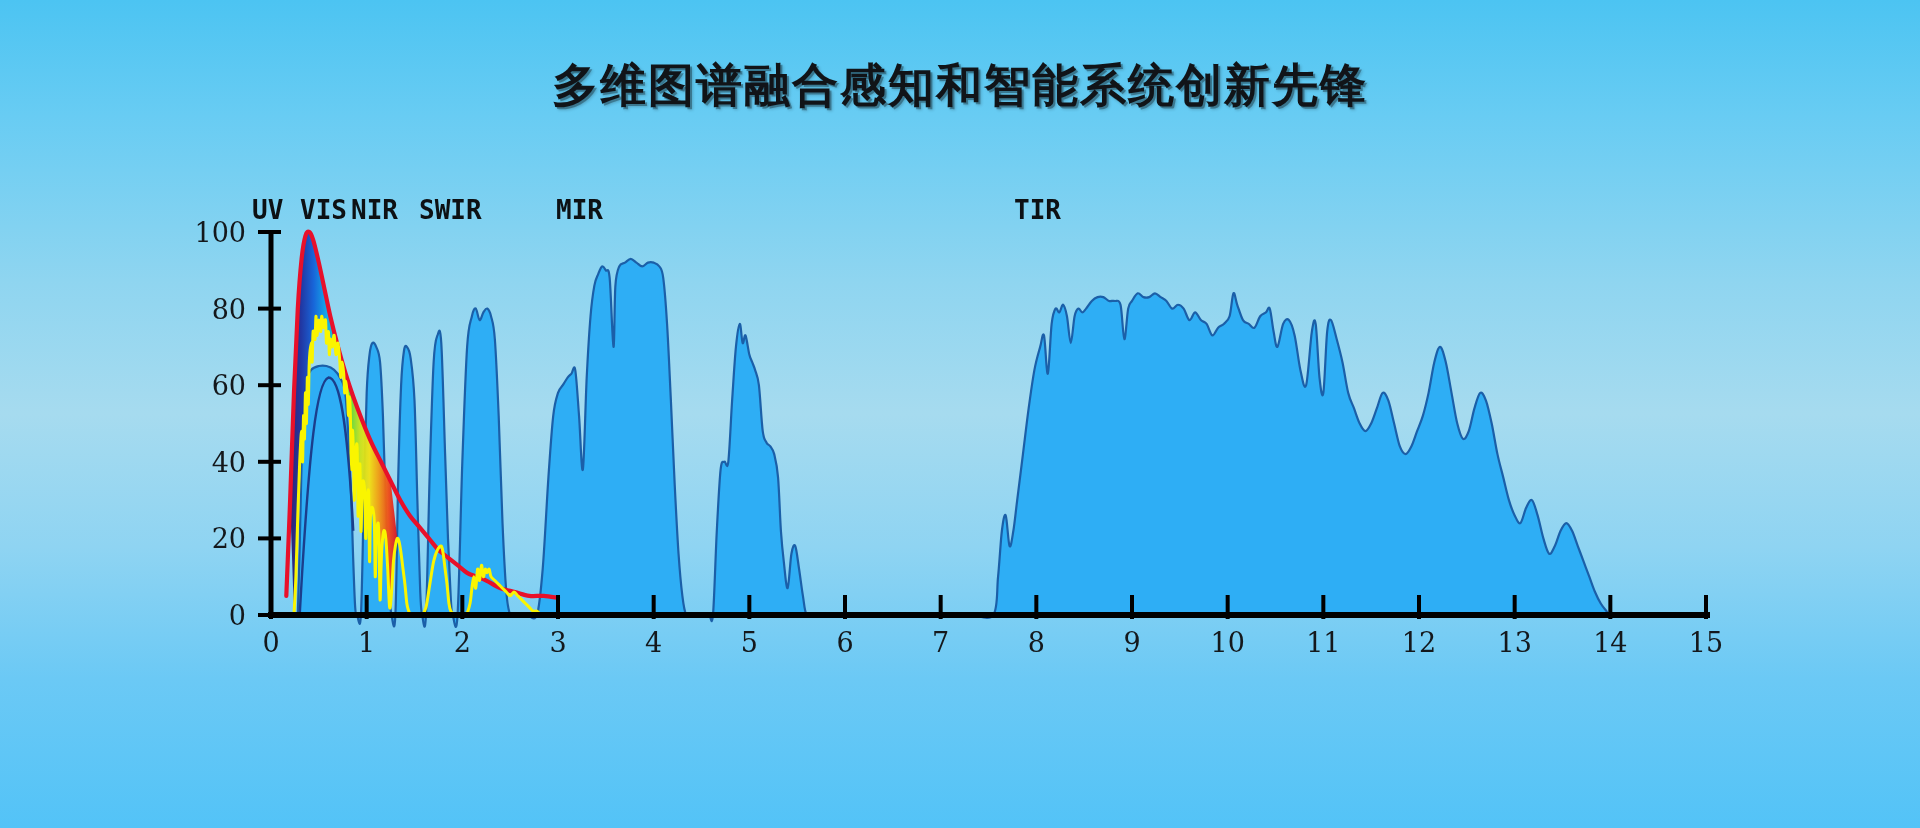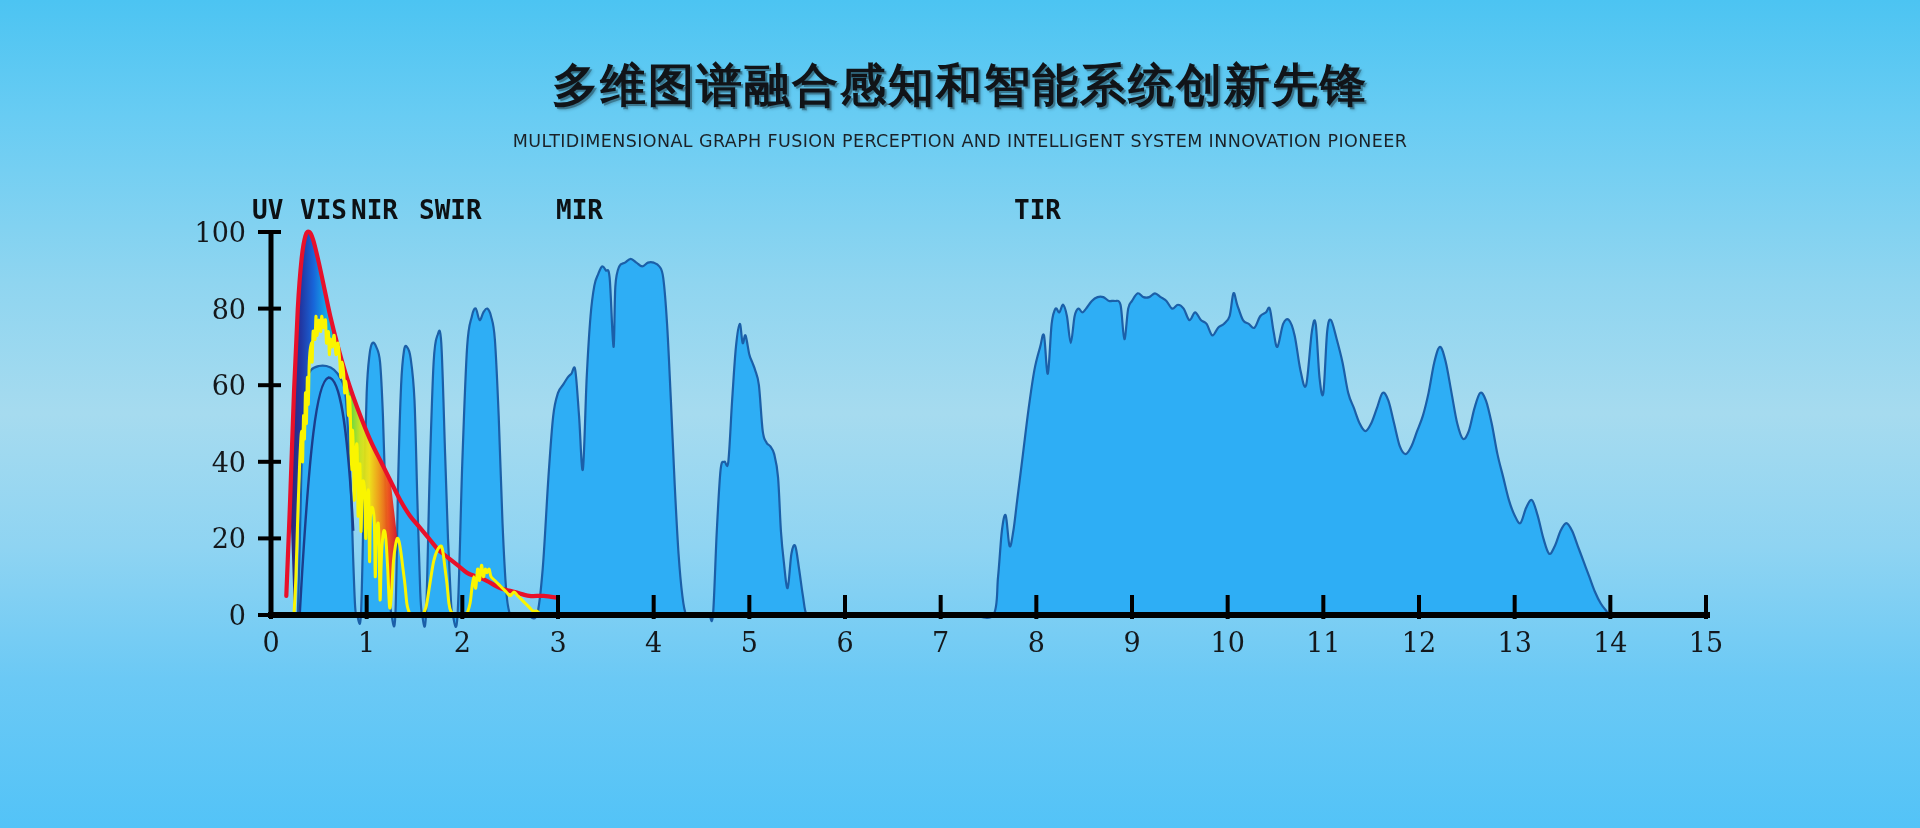--- a/index.html
+++ b/index.html
@@ -58,21 +58,20 @@
     fill:#14181c;
   }
   .axis-num-y { text-anchor:end; }
   .axis-num-x { text-anchor:middle; }
 </style>
 </head>
 <body>
 
 <div id="header">
   <div id="main-title">多维图谱融合感知和智能系统创新先锋</div>
-  <div id="sub-title">MULTIDIMENSIONAL GRAPH FUSION PERCEPTION AND INTELLIGENT SYSTEM INNOVATION PIONEER</div>
 </div>
 
 <div id="chart-wrap">
   <svg id="chart-svg" width="1920" height="620" viewBox="0 0 1920 620">
     <defs>
 
       <linearGradient id="rainbowGrad" x1="0" y1="0" x2="1" y2="0">
         <stop offset="0.00" stop-color="#2B1B6B"></stop>
         <stop offset="0.10" stop-color="#1B2E9E"></stop>
         <stop offset="0.22" stop-color="#1160D8"></stop>

